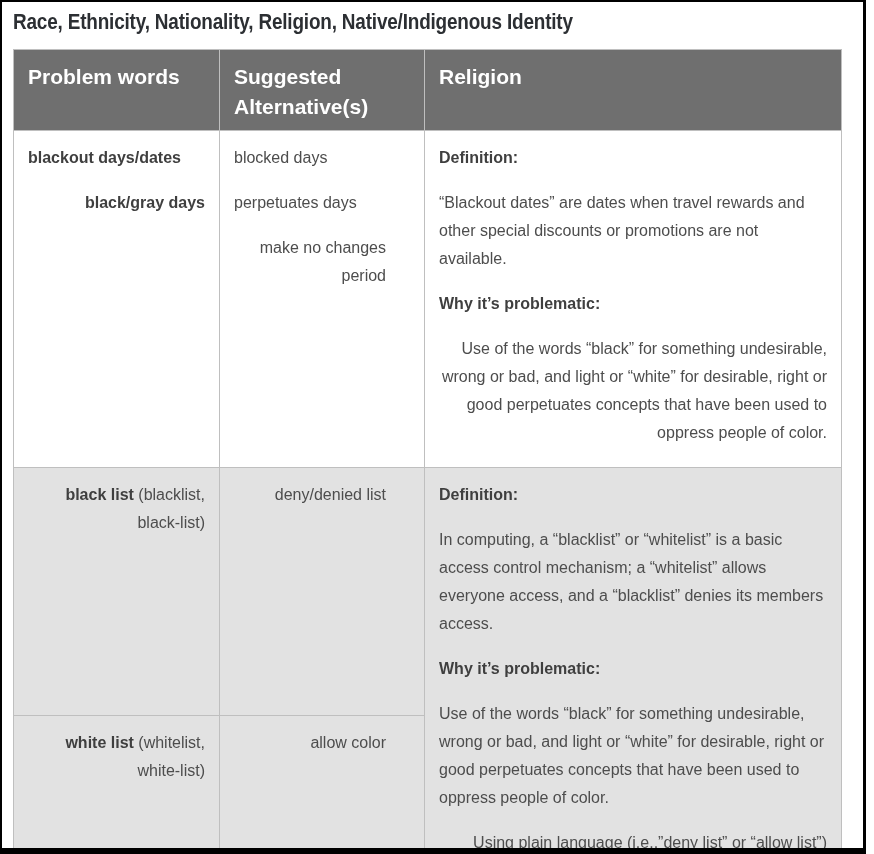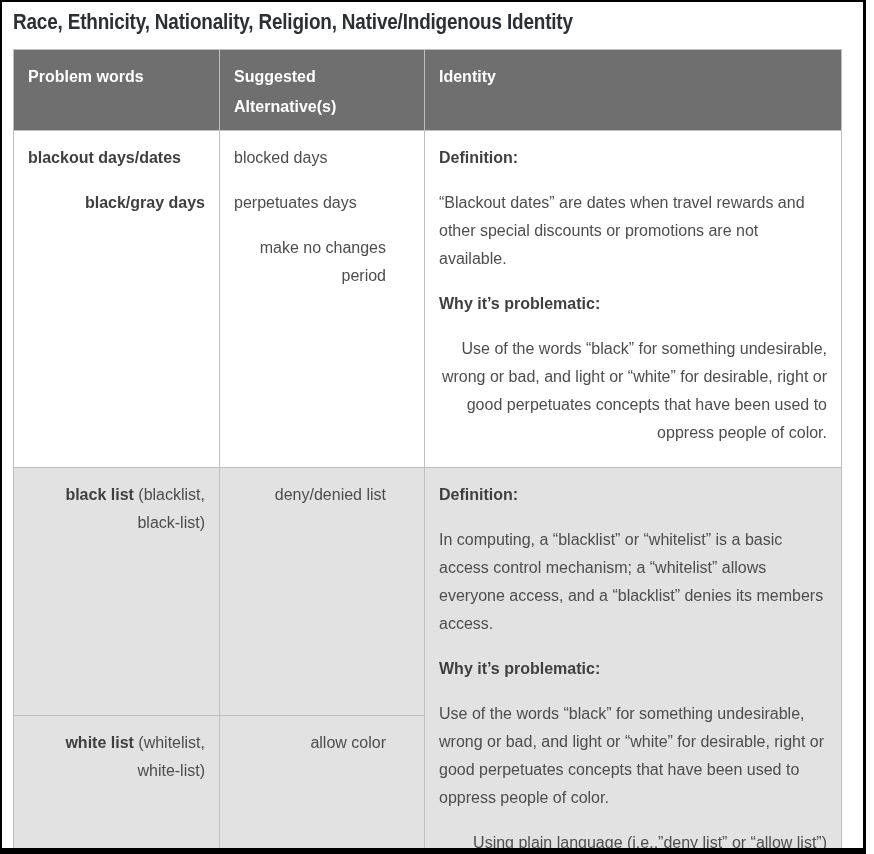--- a/index.html
+++ b/index.html
@@ -38,21 +38,21 @@
   col.c2 { width: 205px; }
   col.c3 { width: 417px; }
   th, td {
     border: 1px solid #bfbfbf;
     vertical-align: top;
     text-align: left;
   }
   th {
     background: #6f6f6f;
     color: #ffffff;
-    font-size: 16px;
+    font-size: 21px;
     font-weight: 700;
     line-height: 30px;
     padding: 12px 14px 8px 14px;
   }
   thead tr { height: 76px; }
   .th-narrow { display: block; max-width: 130px; }
   td {
     font-size: 16px;
     line-height: 28px;
     color: #4d4d4d;
@@ -85,21 +85,21 @@
     </colgroup>
     <thead>
       <tr>
         <th>
           <span>Problem words</span>
         </th>
         <th>
           <span class="th-narrow">Suggested Alternative(s)</span>
         </th>
         <th>
-          <span>Identity</span>
+          <span>Religion</span>
         </th>
       </tr>
     </thead>
     <tbody>
 
       <tr class="r1">
         <td class="col-problem">
           <p class="bold">blackout days/dates</p>
           <p class="bold">black/gray days</p>
         </td>

